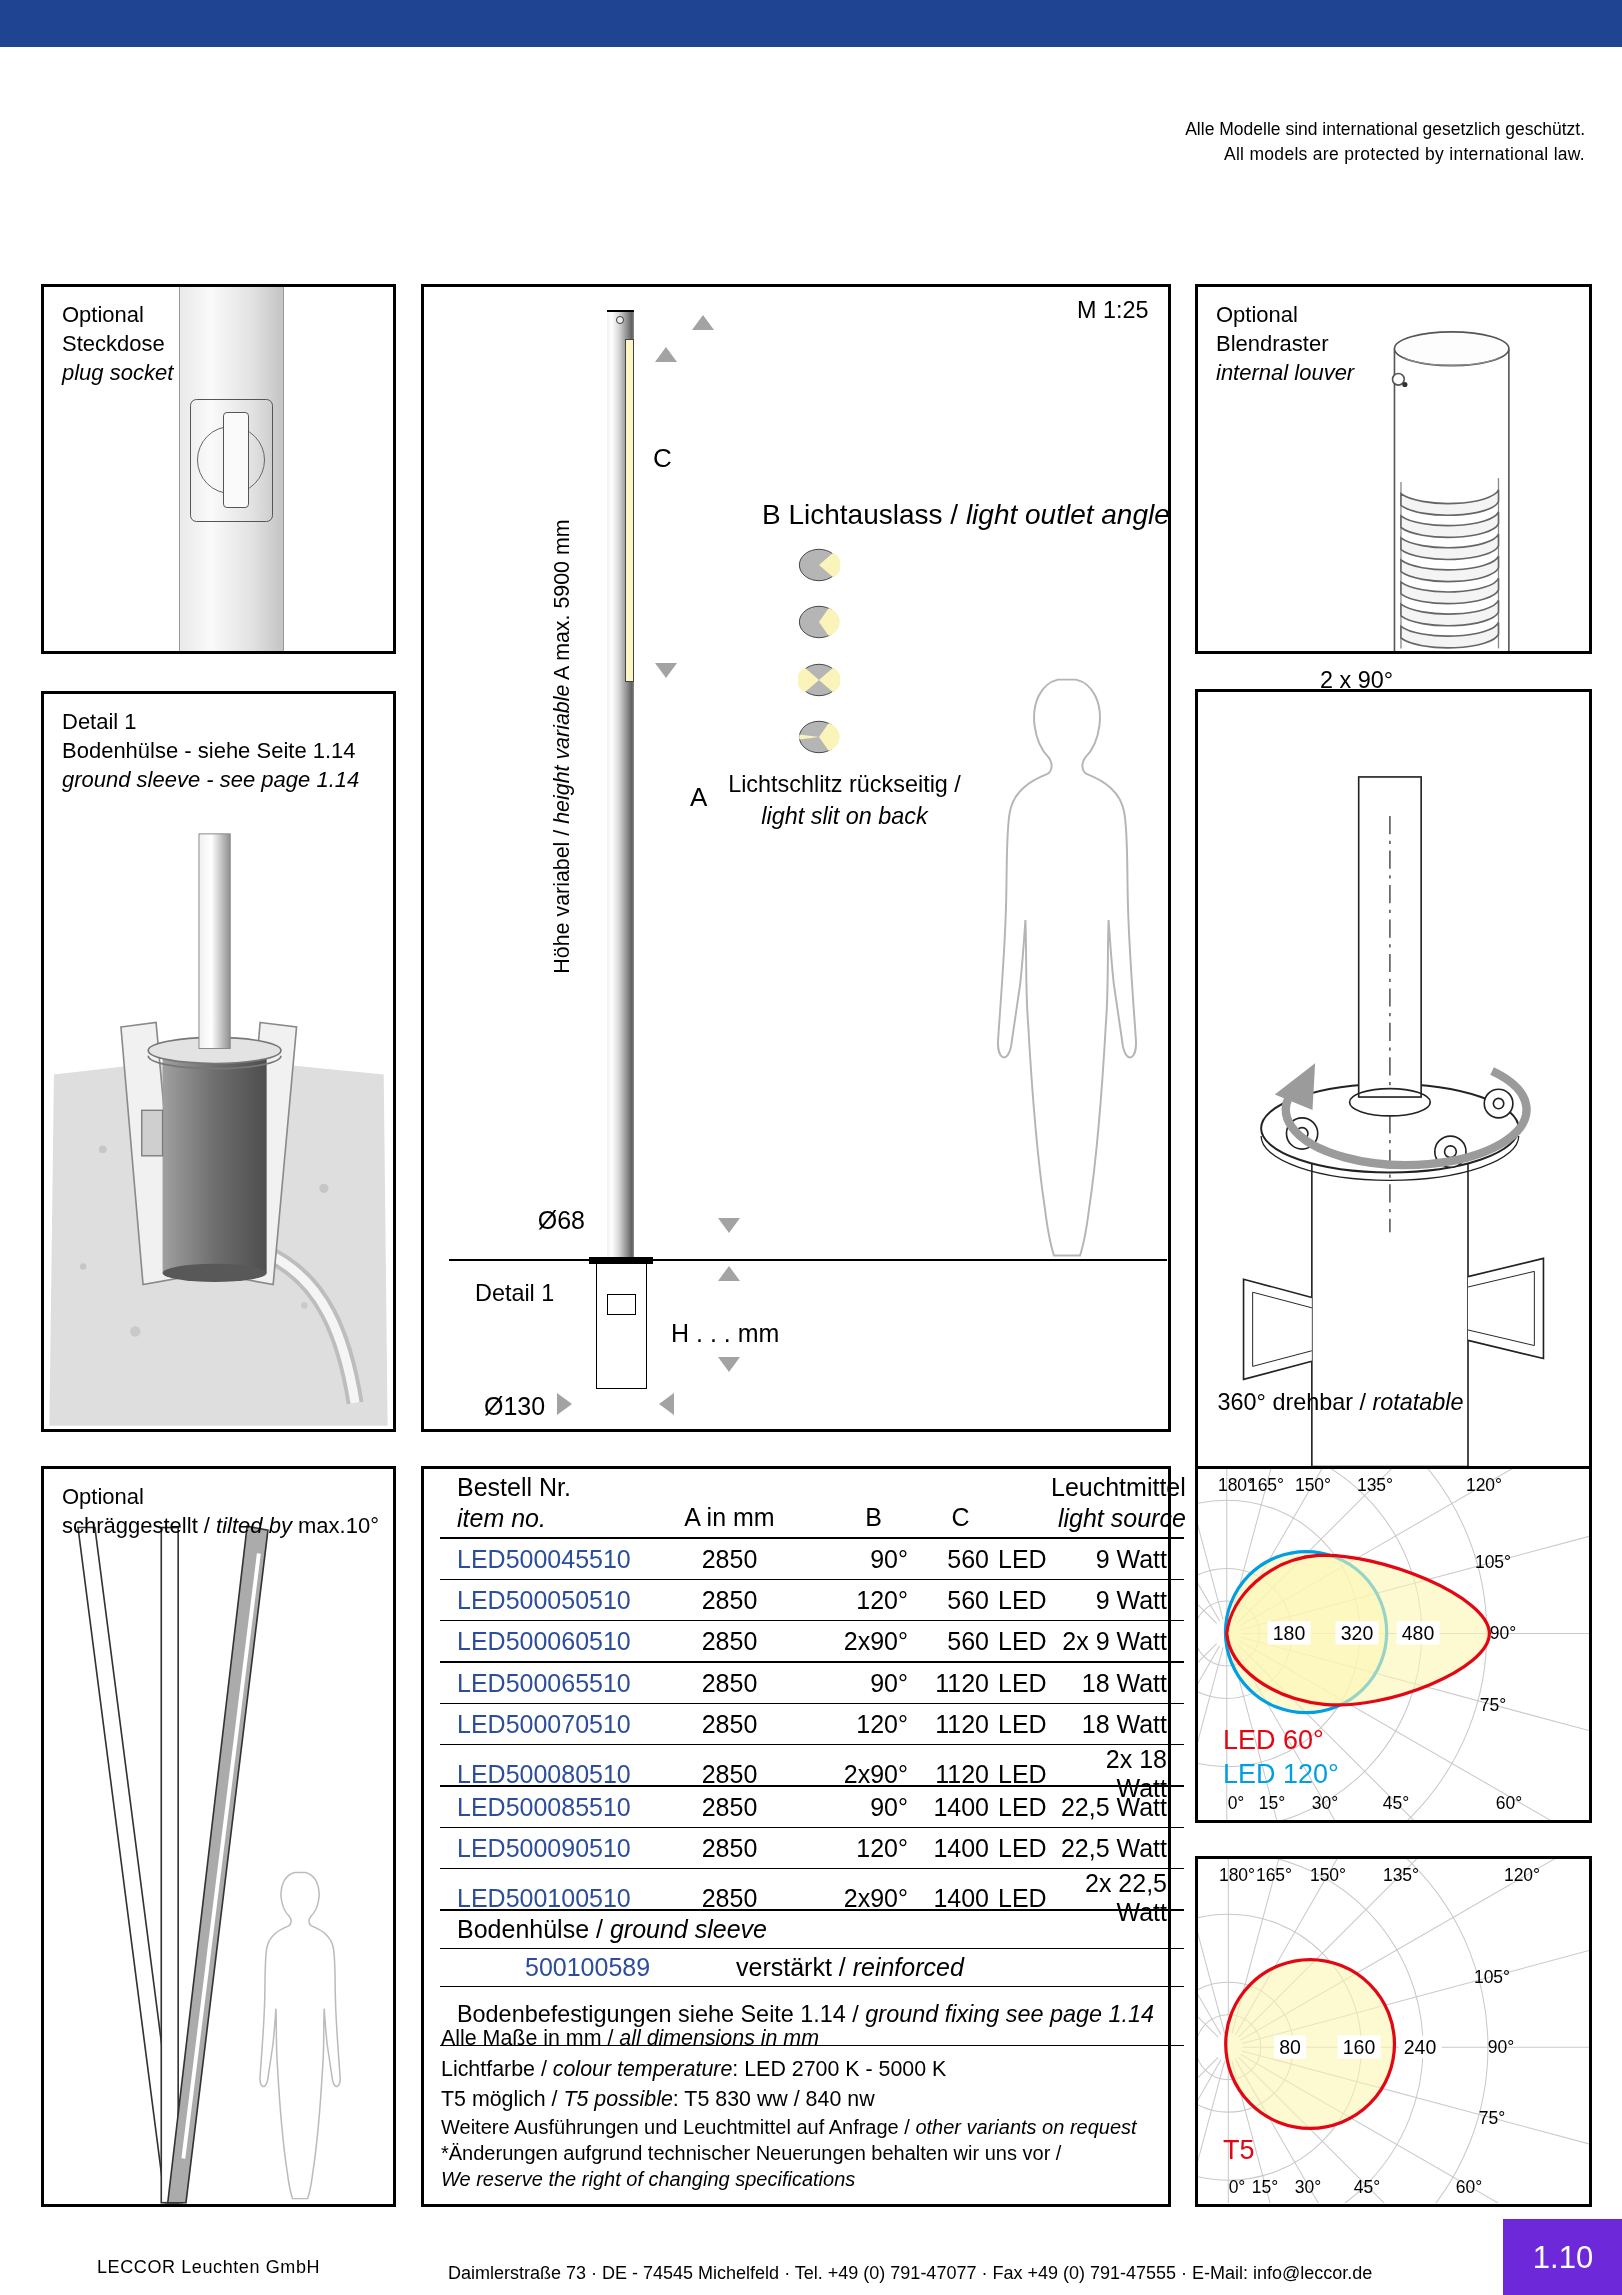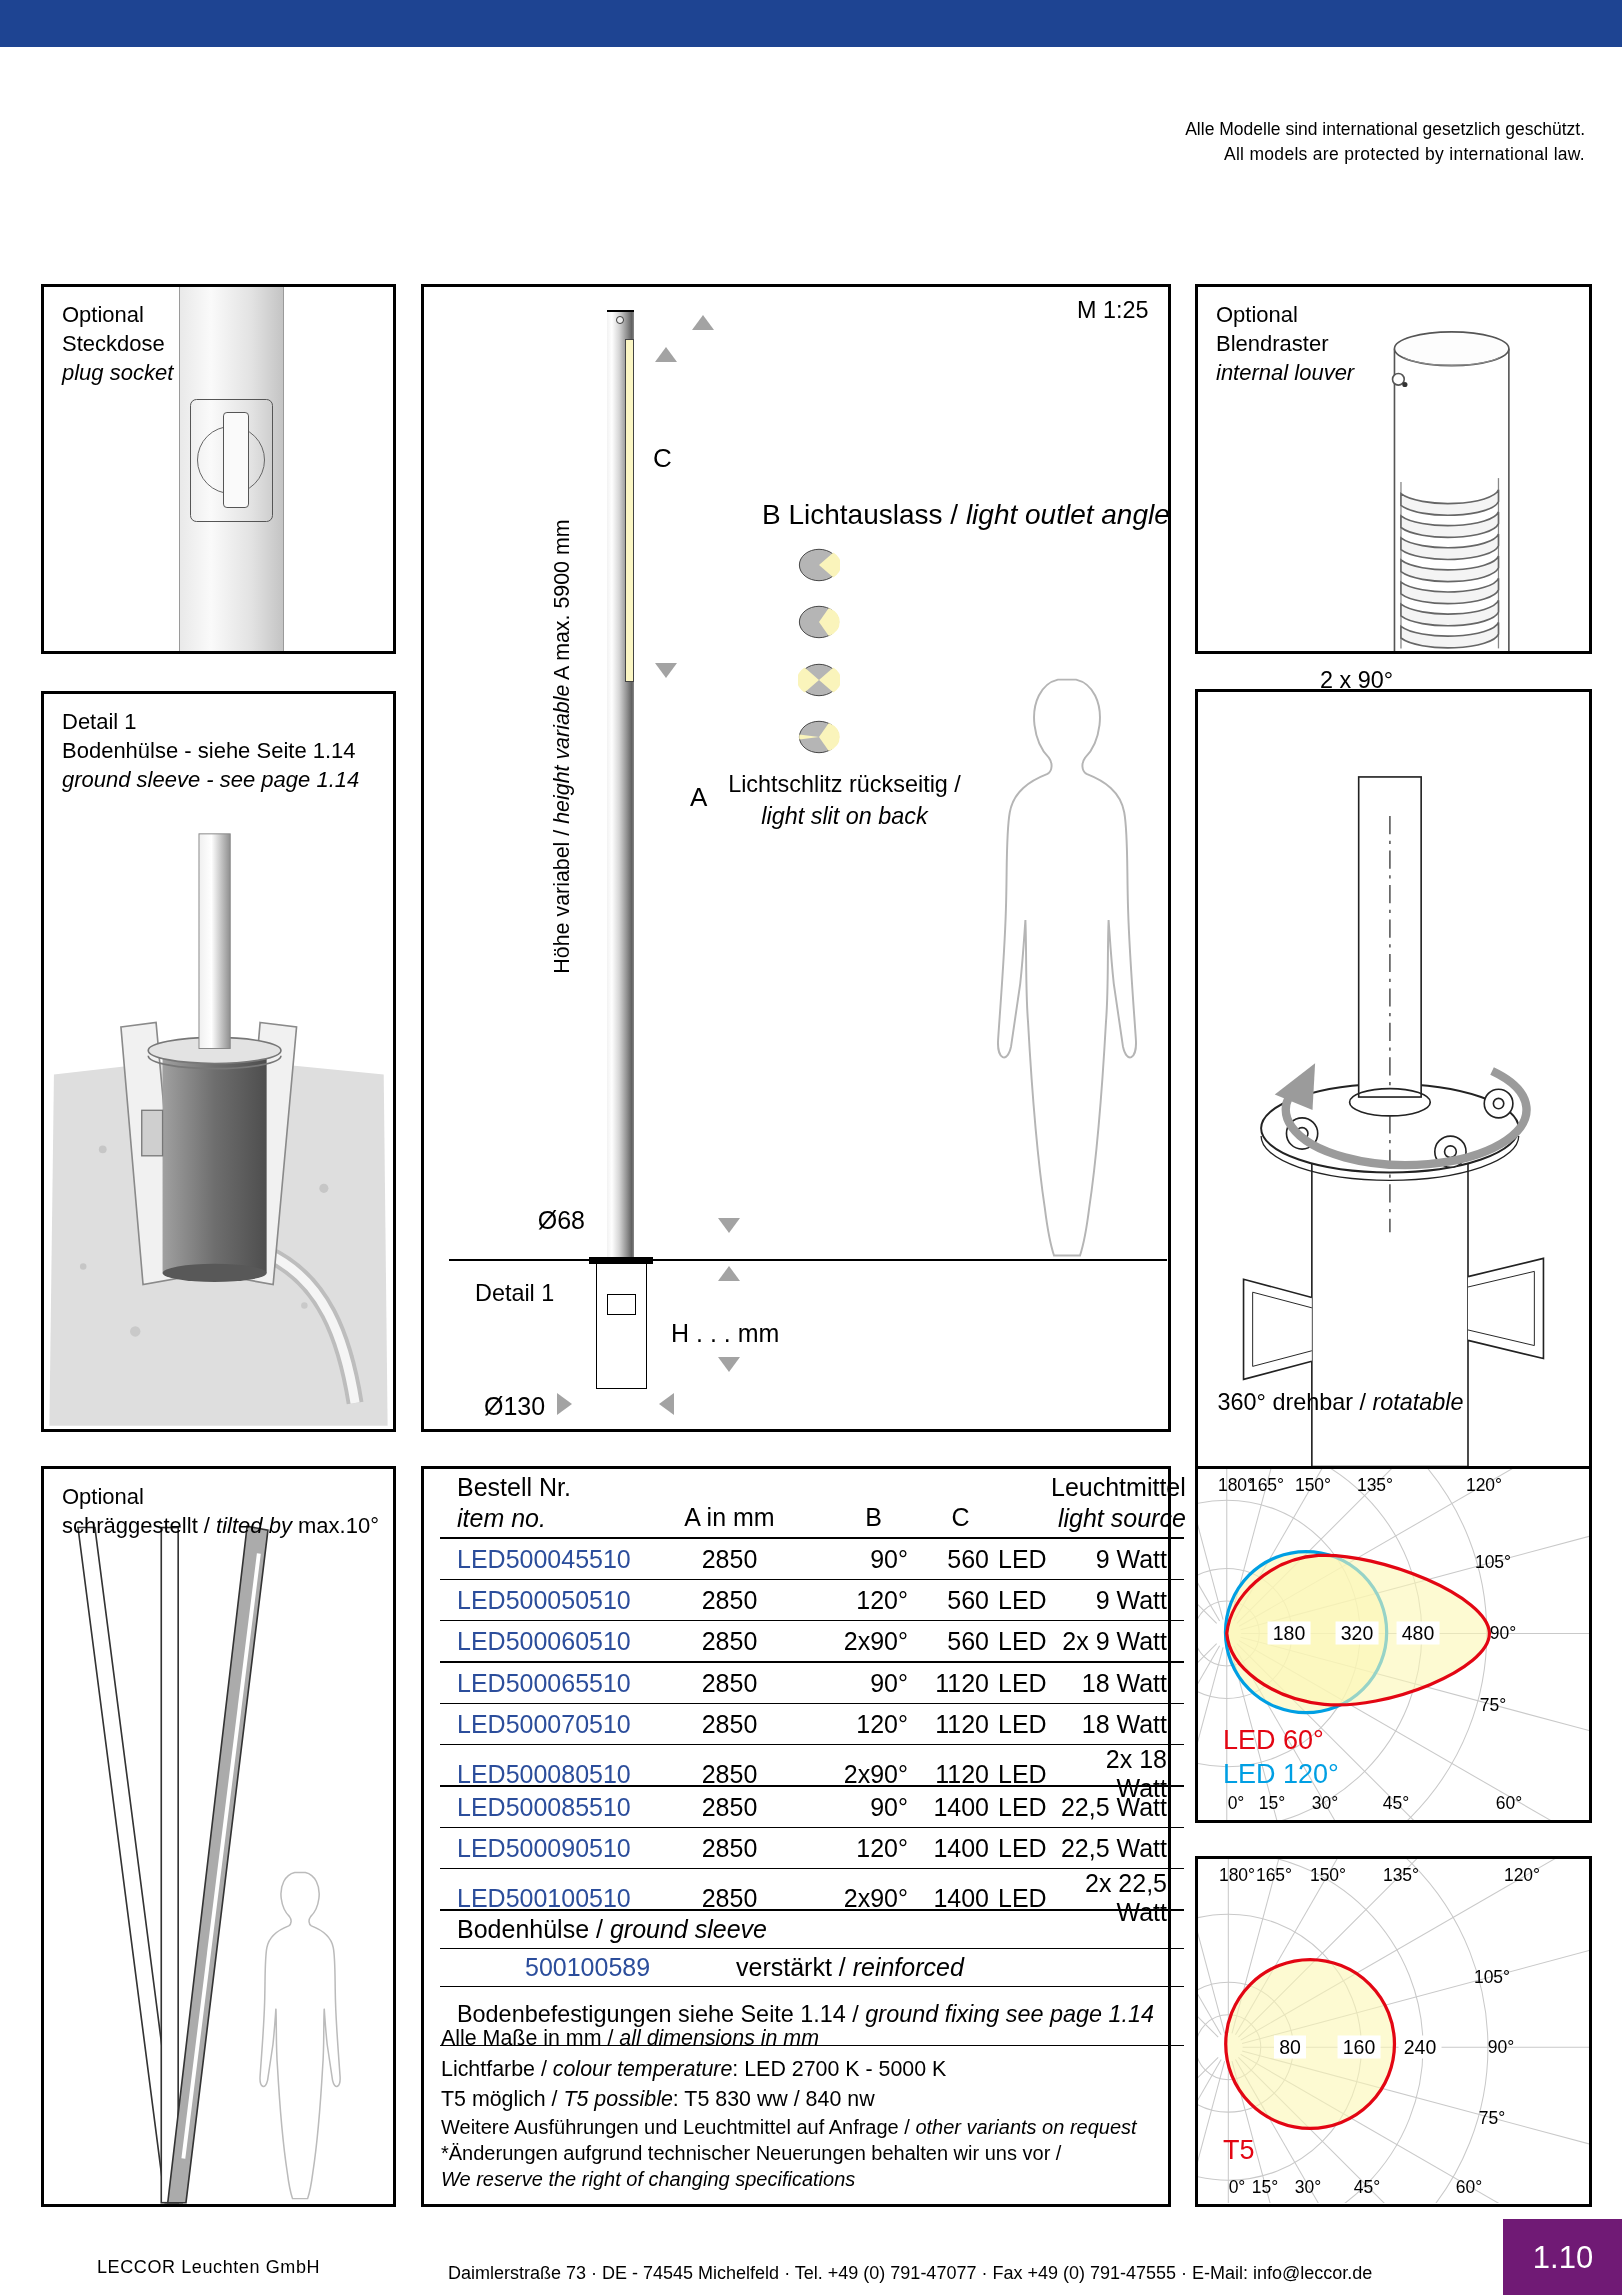--- a/index.html
+++ b/index.html
@@ -502,18 +502,18 @@
       <span class="pol-lab" style="left: 130px; top: 15.6px;">150°</span>
       <span class="pol-lab" style="left: 76px; top: 15.6px;">165°</span>
       <span class="pol-lab" style="left: 39px; top: 15.6px;">180°</span>
       <span class="rad-lab" style="left: 92px; top: 188px;">80</span>
       <span class="rad-lab" style="left: 161px; top: 188px;">160</span>
       <span class="rad-lab" style="left: 222px; top: 188px;">240</span>
     </div>
 
   <div id="footer-company" class="abs">LECCOR   Leuchten GmbH</div>
   <div id="footer-address" class="abs">Daimlerstraße 73    ·    DE - 74545   Michelfeld    ·    Tel.  +49 (0) 791-47077    ·    Fax  +49 (0) 791-47555    ·    E-Mail:  info@leccor.de</div>
-  <div id="pagebox" class="abs" style="background: #701a75;">
+  <div id="pagebox" class="abs" style="background: #6d28d9;">
     <span>1.10</span>
   </div>
 
 </div>
 
 
 </body></html>

